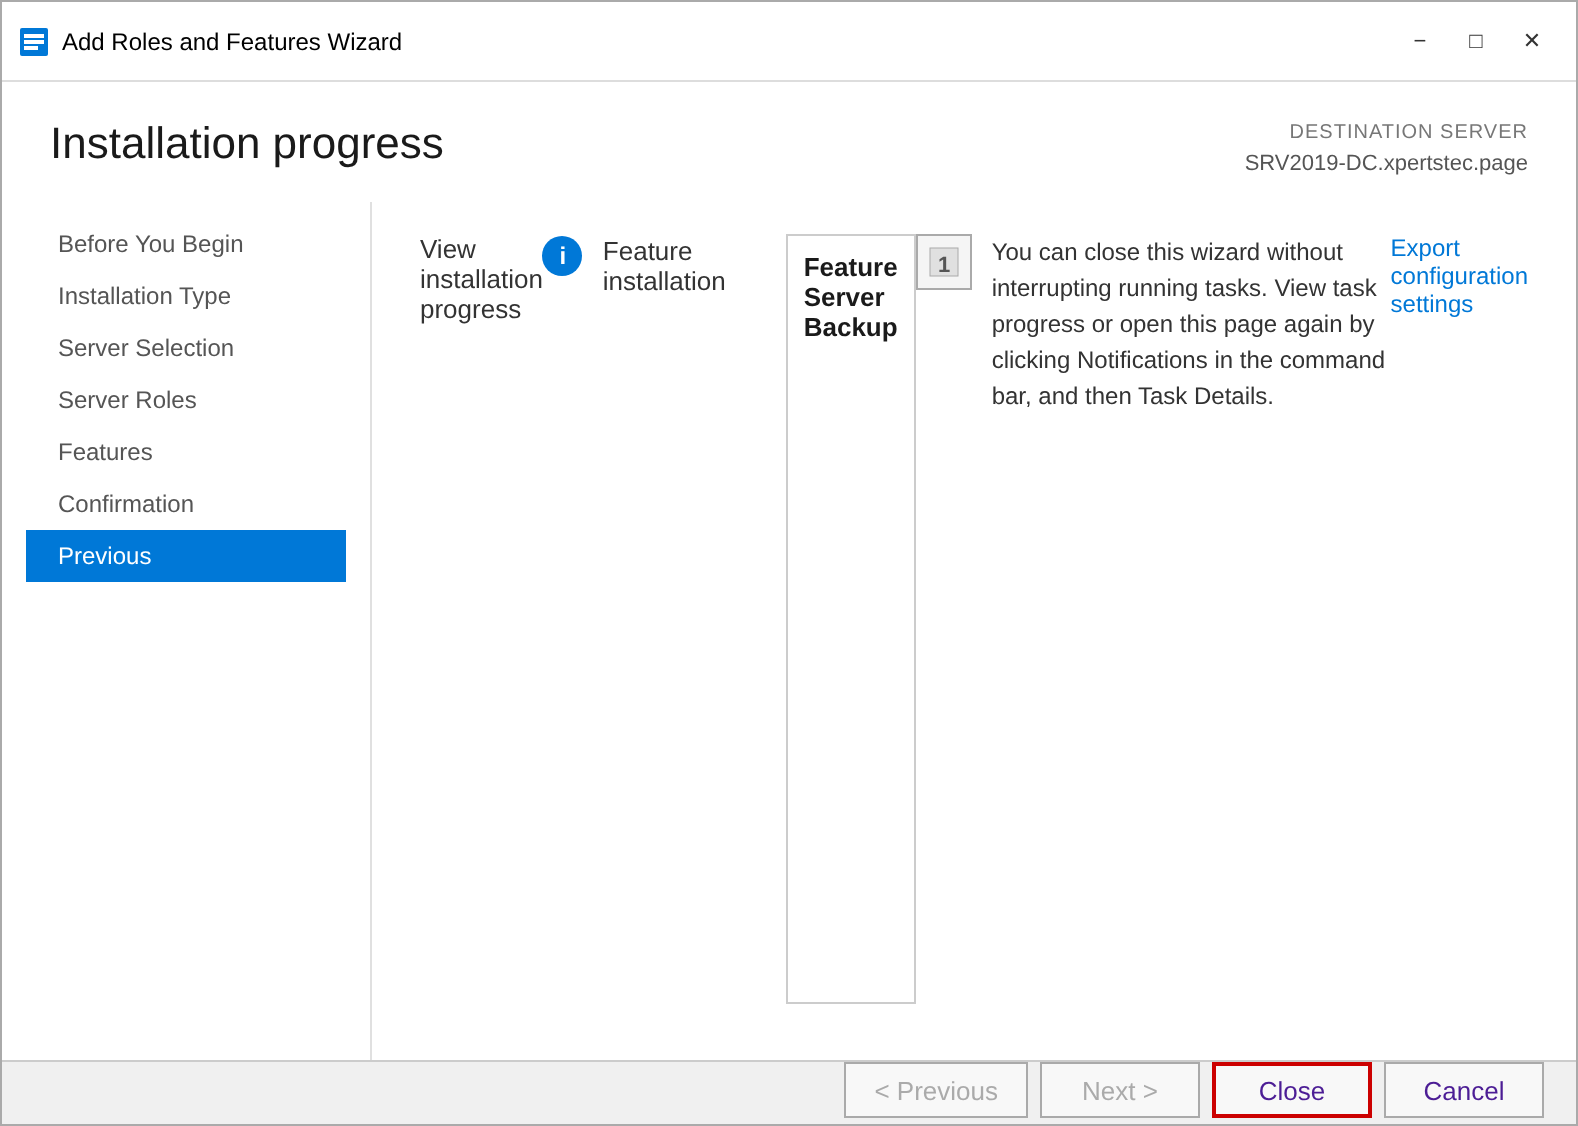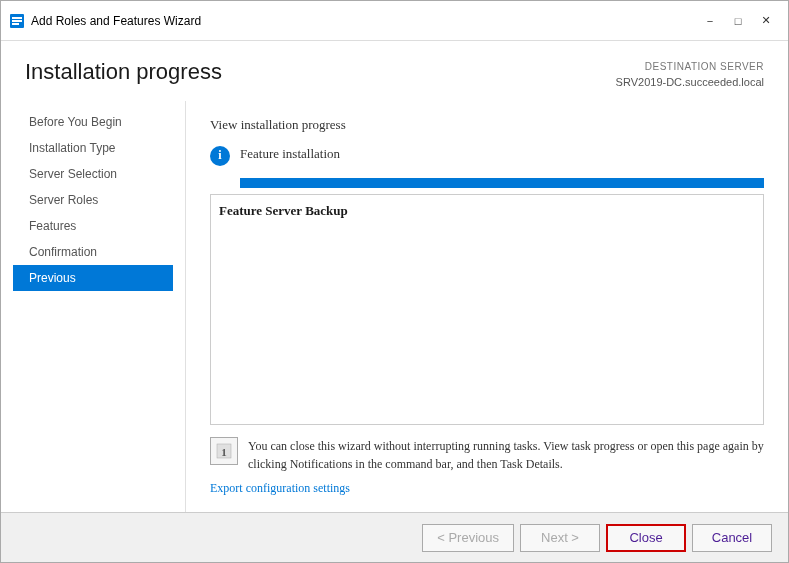--- a/index.html
+++ b/index.html
@@ -127,22 +127,21 @@
 
     .sidebar-item.completed {
       color: #555;
     }
 
     .main-content {
       flex: 1;
       padding: 16px 24px;
       overflow-y: auto;
       display: flex;
-      flex-direction: column;
-      font-family: Liberation Serif, serif;
+      flex-direction: row;
     }
 
     .section-title {
       font-size: 13px;
       color: #333;
       margin-bottom: 12px;
     }
 
     .feature-installation-box {
       display: flex;
@@ -233,25 +232,24 @@
     }
 
     .export-link {
       color: #0078d7;
       font-size: 12px;
       cursor: pointer;
       text-decoration: none;
     }
 
     .footer {
-      height: 50px;
+      height: 32px;
       background: #f0f0f0;
       border-top: 1px solid #ccc;
       display: flex;
-      align-items: center;
       justify-content: flex-end;
       padding: 0 16px;
       gap: 6px;
       flex-shrink: 0;
     }
 
     .footer-btn {
       height: 28px;
       min-width: 80px;
       padding: 0 14px;
@@ -294,21 +292,21 @@
       <button class="title-bar-btn close-btn">✕</button>
     </div>
   </div>
 
   <div class="main-wrapper">
 
     <div class="page-header">
       <h1 class="page-title">Installation progress</h1>
       <div class="destination-server">
         <div class="destination-label">DESTINATION SERVER</div>
-        <div>SRV2019-DC.succeeded.local</div>
+        <div>SRV2019-DC.xpertstec.page</div>
       </div>
     </div>
 
     <div class="body-area">
 
       <div class="sidebar">
         <div class="sidebar-item completed">Before You Begin</div>
         <div class="sidebar-item completed">Installation Type</div>
         <div class="sidebar-item completed">Server Selection</div>
         <div class="sidebar-item completed">Server Roles</div>

